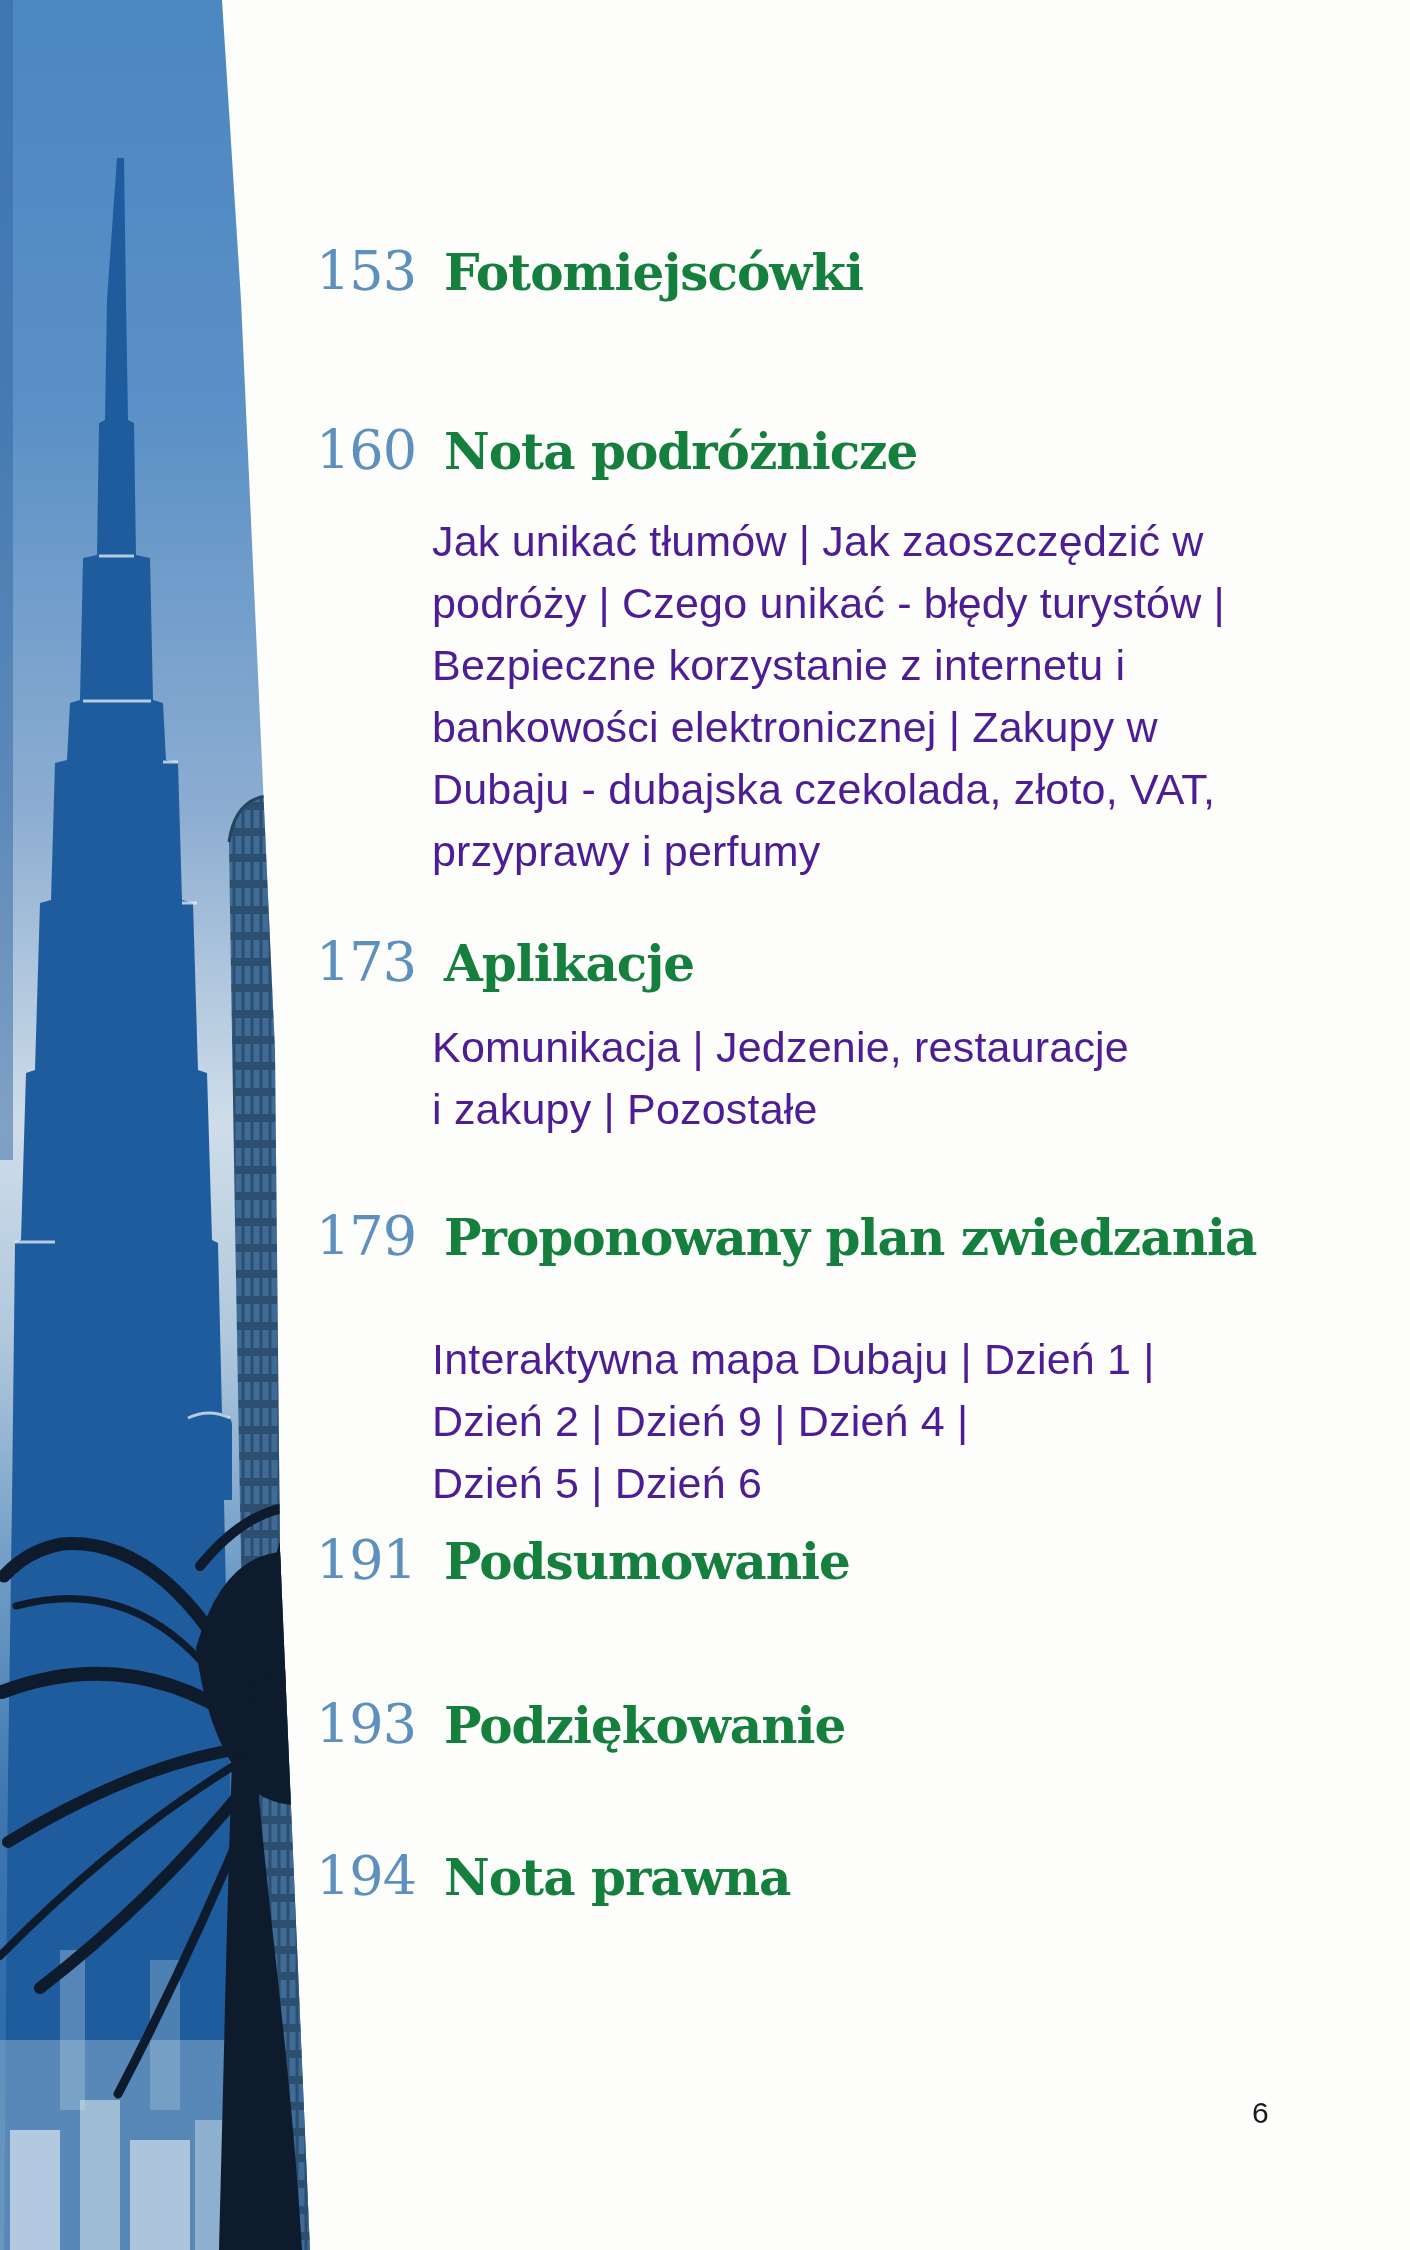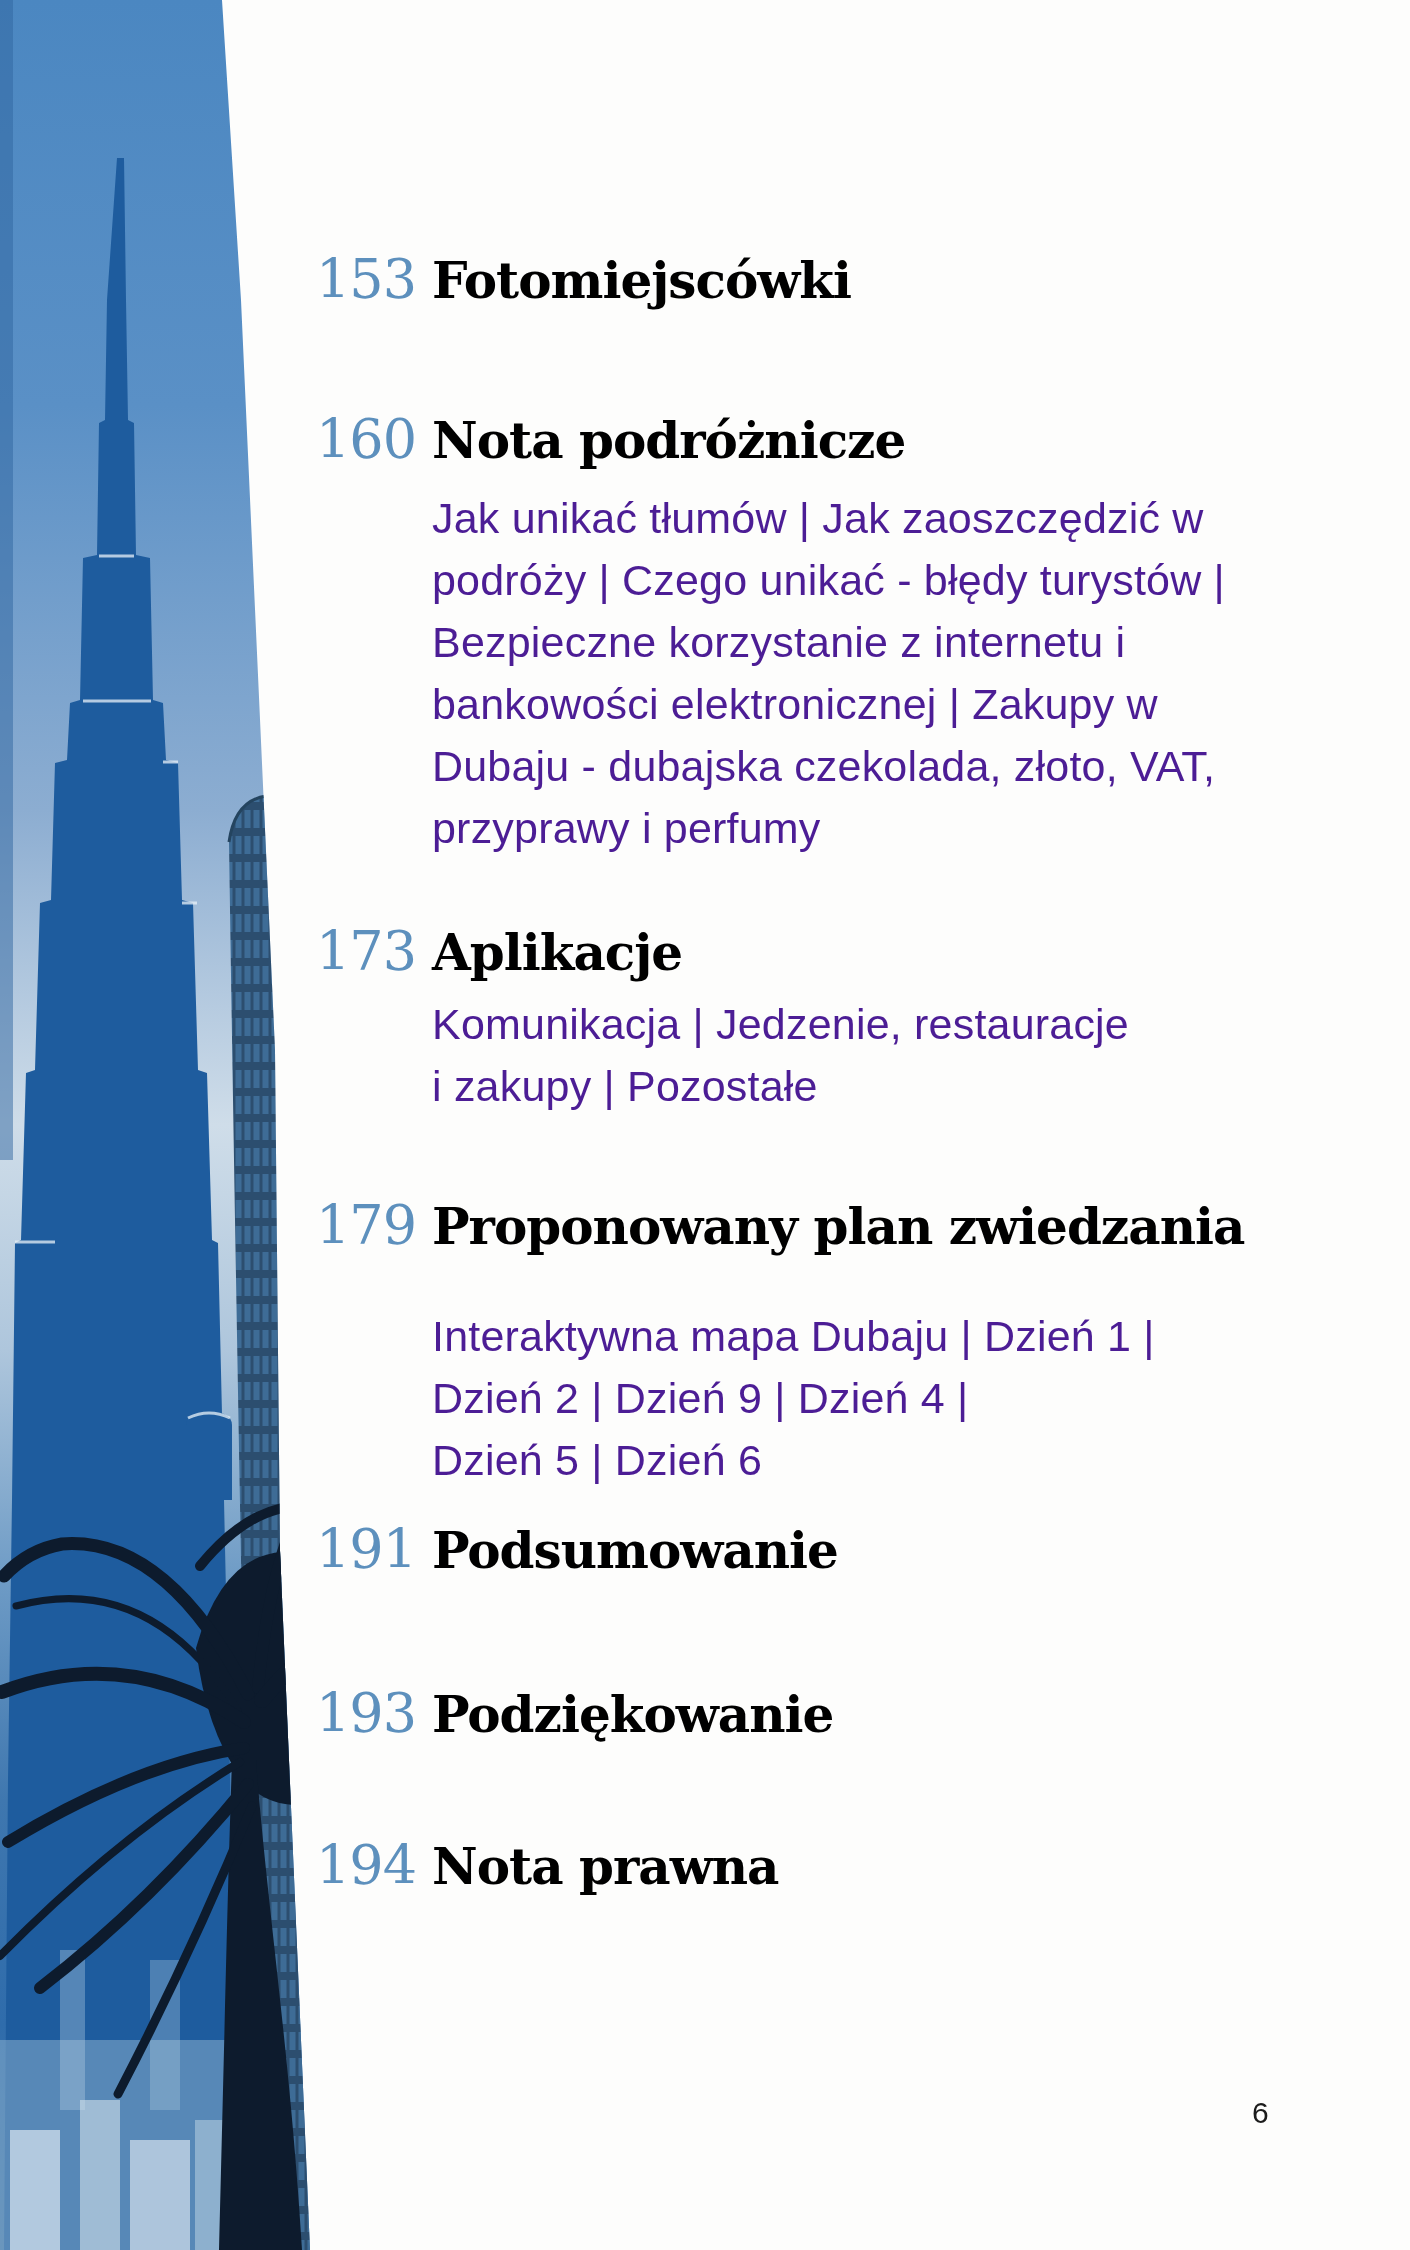--- a/index.html
+++ b/index.html
@@ -17,23 +17,23 @@
   
   .toc-entry{position:absolute;left:316px;width:960px;}
   .entry-head{display:flex;align-items:baseline;}
   .toc-num{
     flex:none;width:106px;margin-right:10px;
     font-family:"DejaVu Serif","Liberation Serif",serif;
     font-weight:400;font-size:54px;line-height:64px;
     color:#5d90bd;letter-spacing:-1px;
   }
   .toc-title{
-    margin:0;font-family:"DejaVu Serif","Liberation Serif",serif;
+    margin:12px;font-family:"DejaVu Serif","Liberation Serif",serif;
     font-weight:700;font-size:50px;line-height:64px;
-    color:#000000;letter-spacing:-1px;
+    color:#15803d;letter-spacing:-1px;
   }
   .toc-sub{
     margin:14px 0 0 116px;width:880px;
     font-size:43px;line-height:62px;letter-spacing:.2px;
     color:#4c1d95;white-space:pre-line;
   }
   .toc-sub:empty{display:none;}
   .toc-entry.gap-sub .toc-sub{margin-top:46px;}
   .toc-entry.mid-sub .toc-sub{margin-top:8px;}
   .page-num{
@@ -108,21 +108,21 @@
       <path stroke-width="8" d="M240,1762 Q118,1836 0,1956"></path>
       <path stroke-width="12" d="M248,1784 Q152,1902 40,1988"></path>
       <path stroke-width="9" d="M252,1806 Q190,1956 118,2094"></path>
       <path stroke-width="12" d="M258,1688 Q270,1560 306,1498"></path>
       <path stroke-width="10" d="M200,1566 Q252,1502 310,1506"></path>
       <path stroke-width="16" d="M262,1700 Q292,1664 310,1652"></path>
     </g>
   </svg>
 </div>
 
-<div class="toc-entry" style="top:248px">
+<div class="toc-entry" style="top:229px">
   <div class="entry-head">
     <span class="toc-num">153</span>
     <h2 class="toc-title">Fotomiejscówki</h2>
   </div>
 
 </div>
 
 <div class="toc-entry" style="top:408px">
   <div class="entry-head">
     <span class="toc-num">160</span>

